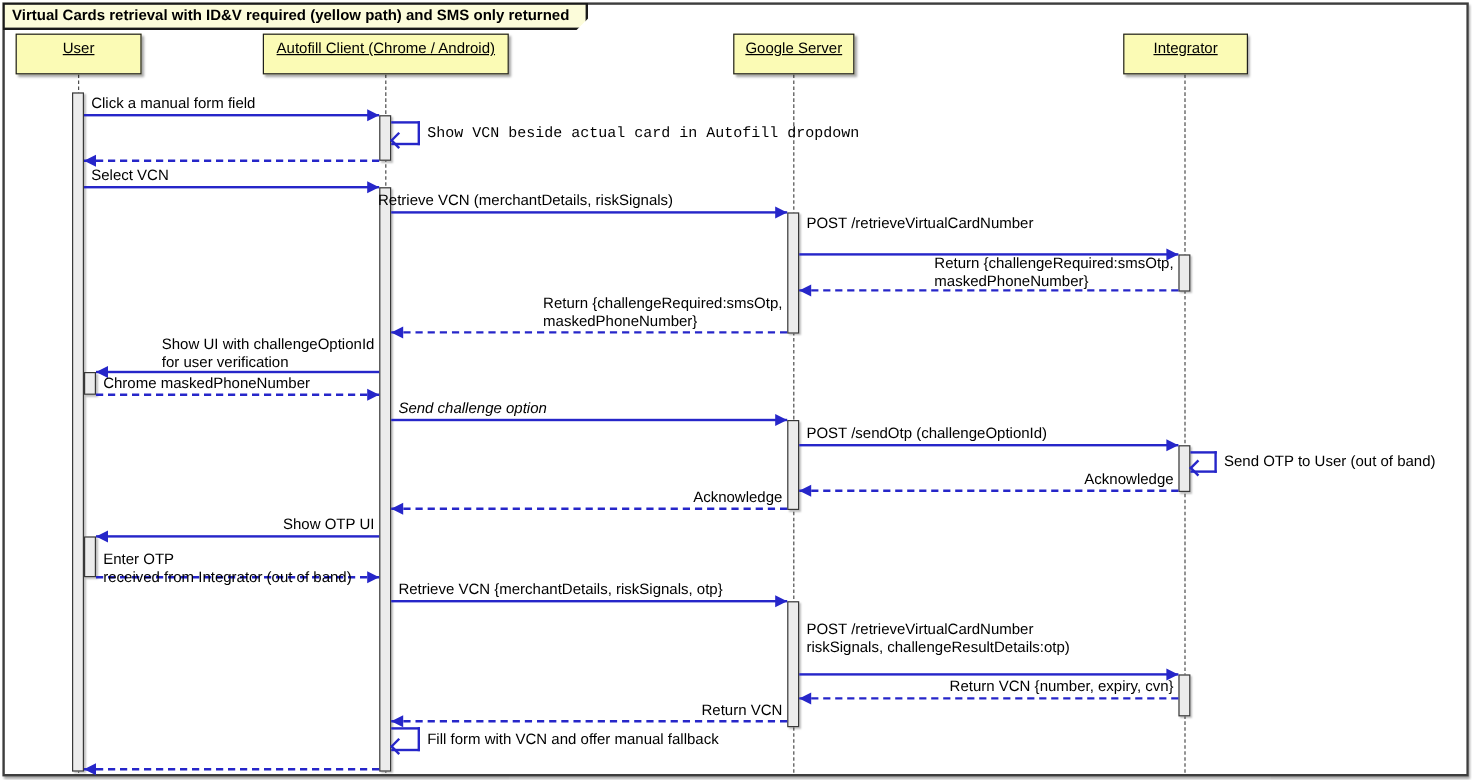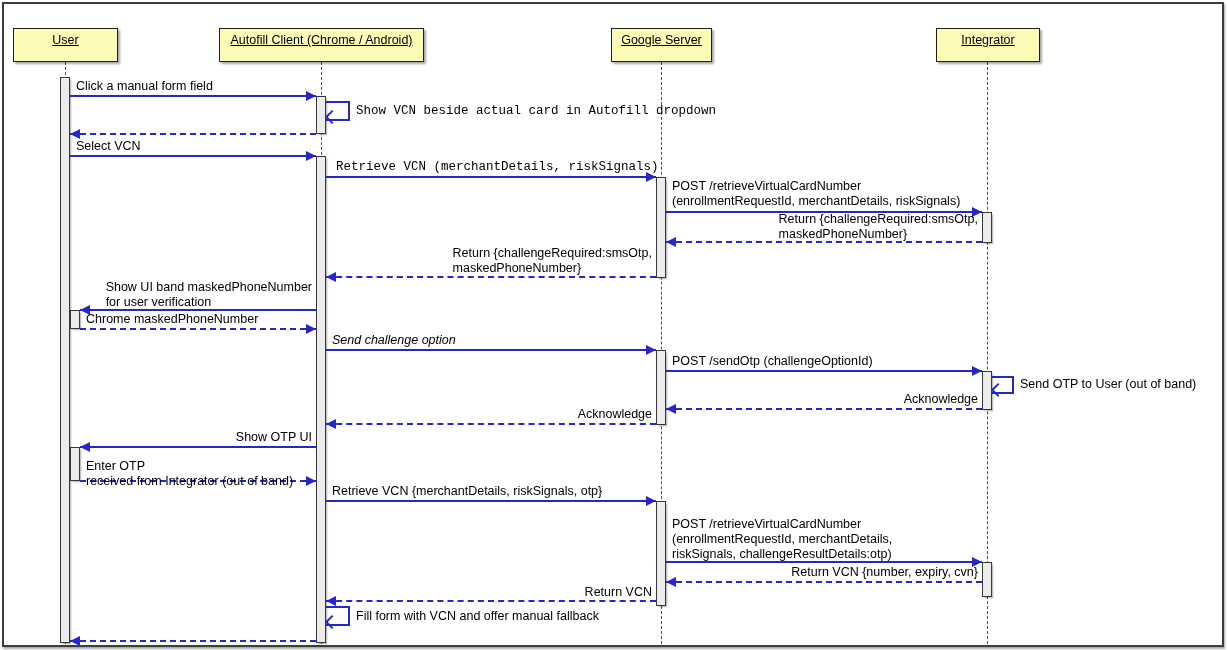--- a/index.html
+++ b/index.html
@@ -31,20 +31,23 @@
   .mlabel div{white-space:nowrap;}
   .selfloop{position:absolute;z-index:3;border:2px solid var(--arrow);border-left:none;box-sizing:border-box;}
   .chevron{position:absolute;width:8px;height:8px;border-left:2px solid var(--arrow);border-top:2px solid var(--arrow);
            transform:rotate(-45deg);z-index:3;}
 </style>
 </head>
 <body>
 
 <div id="diagram" style="--arrow: #2626C9; --participant-fill: #FBFBB5; --participant-border: #1F1F1F; --activation-fill: #ECECEC; --frame-border: #3D3D3D; --title-fill: #FCFCDA; --lifeline: #4D4D4D;">
   <div class="frame"></div>
+  <div class="title-tab">
+    <span>Virtual Cards retrieval with ID&amp;V required (yellow path) and SMS only returned</span>
+  </div>
   <div id="layers">
       <div class="lifeline" style="left: 65px; top: 62px; height: 582px;"></div>
       <div class="pbox" style="left: 13px; top: 28px; width: 105px; height: 34px;">
         <span>User</span>
       </div>
       <div class="lifeline" style="left: 321px; top: 62px; height: 582px;"></div>
       <div class="pbox" style="left: 219px; top: 28px; width: 205px; height: 34px;">
         <span>Autofill Client (Chrome / Android)</span>
       </div>
       <div class="lifeline" style="left: 661px; top: 62px; height: 582px;"></div>
@@ -78,45 +81,44 @@
       </div>
       <div class="mline dashed" style="left: 70px; top: 133px; width: 246px;"></div>
       <div class="head l" style="left: 70px; top: 129px;"></div>
       <div class="mline solid" style="left: 70px; top: 155px; width: 246px;"></div>
       <div class="head r" style="left: 306px; top: 151px;"></div>
       <div class="mlabel" style="top: 139px; left: 76px;">
         <div>Select VCN</div>
       </div>
       <div class="mline solid" style="left: 326px; top: 176px; width: 330px;"></div>
       <div class="head r" style="left: 646px; top: 172px;"></div>
-      <div class="mlabel" style="top: 160px; left: 336px; font-family: Liberation Mono, monospace;">
+      <div class="mlabel" style="top: 160px; left: 315px;">
         <div>Retrieve VCN (merchantDetails, riskSignals)</div>
       </div>
       <div class="mline solid" style="left: 666px; top: 211px; width: 316px;"></div>
       <div class="head r" style="left: 972px; top: 207px;"></div>
       <div class="mlabel" style="top: 179px; left: 672px;">
         <div>POST /retrieveVirtualCardNumber</div>
-        <div>(enrollmentRequestId, merchantDetails, riskSignals)</div>
       </div>
       <div class="mline dashed" style="left: 666px; top: 241px; width: 316px;"></div>
       <div class="head l" style="left: 666px; top: 237px;"></div>
       <div class="mlabel" style="top: 212px; right: 249px;">
         <div>Return {challengeRequired:smsOtp,</div>
         <div>maskedPhoneNumber}</div>
       </div>
       <div class="mline dashed" style="left: 326px; top: 276px; width: 330px;"></div>
       <div class="head l" style="left: 326px; top: 272px;"></div>
       <div class="mlabel" style="top: 246px; right: 575px;">
         <div>Return {challengeRequired:smsOtp,</div>
         <div>maskedPhoneNumber}</div>
       </div>
       <div class="mline solid" style="left: 80px; top: 309px; width: 236px;"></div>
       <div class="head l" style="left: 80px; top: 305px;"></div>
       <div class="mlabel" style="top: 280px; right: 915px;">
-        <div>Show UI band maskedPhoneNumber</div>
+        <div>Show UI with challengeOptionId</div>
         <div>for user verification</div>
       </div>
       <div class="mline dashed" style="left: 80px; top: 328px; width: 236px;"></div>
       <div class="head r" style="left: 306px; top: 324px;"></div>
       <div class="mlabel" style="top: 312px; left: 86px;">
         <div>Chrome maskedPhoneNumber</div>
       </div>
       <div class="mline solid" style="left: 326px; top: 349px; width: 330px;"></div>
       <div class="head r" style="left: 646px; top: 345px;"></div>
       <div class="mlabel" style="top: 333px; left: 332px; font-style: italic;">
@@ -155,21 +157,20 @@
       </div>
       <div class="mline solid" style="left: 326px; top: 500px; width: 330px;"></div>
       <div class="head r" style="left: 646px; top: 496px;"></div>
       <div class="mlabel" style="top: 484px; left: 332px;">
         <div>Retrieve VCN {merchantDetails, riskSignals, otp}</div>
       </div>
       <div class="mline solid" style="left: 666px; top: 561px; width: 316px;"></div>
       <div class="head r" style="left: 972px; top: 557px;"></div>
       <div class="mlabel" style="top: 517px; left: 672px;">
         <div>POST /retrieveVirtualCardNumber</div>
-        <div>(enrollmentRequestId, merchantDetails,</div>
         <div>riskSignals, challengeResultDetails:otp)</div>
       </div>
       <div class="mline dashed" style="left: 666px; top: 581px; width: 316px;"></div>
       <div class="head l" style="left: 666px; top: 577px;"></div>
       <div class="mlabel" style="top: 565px; right: 249px; margin-left: 47px;">
         <div>Return VCN {number, expiry, cvn}</div>
       </div>
       <div class="mline dashed" style="left: 326px; top: 600px; width: 330px;"></div>
       <div class="head l" style="left: 326px; top: 596px;"></div>
       <div class="mlabel" style="top: 585px; right: 575px;">

